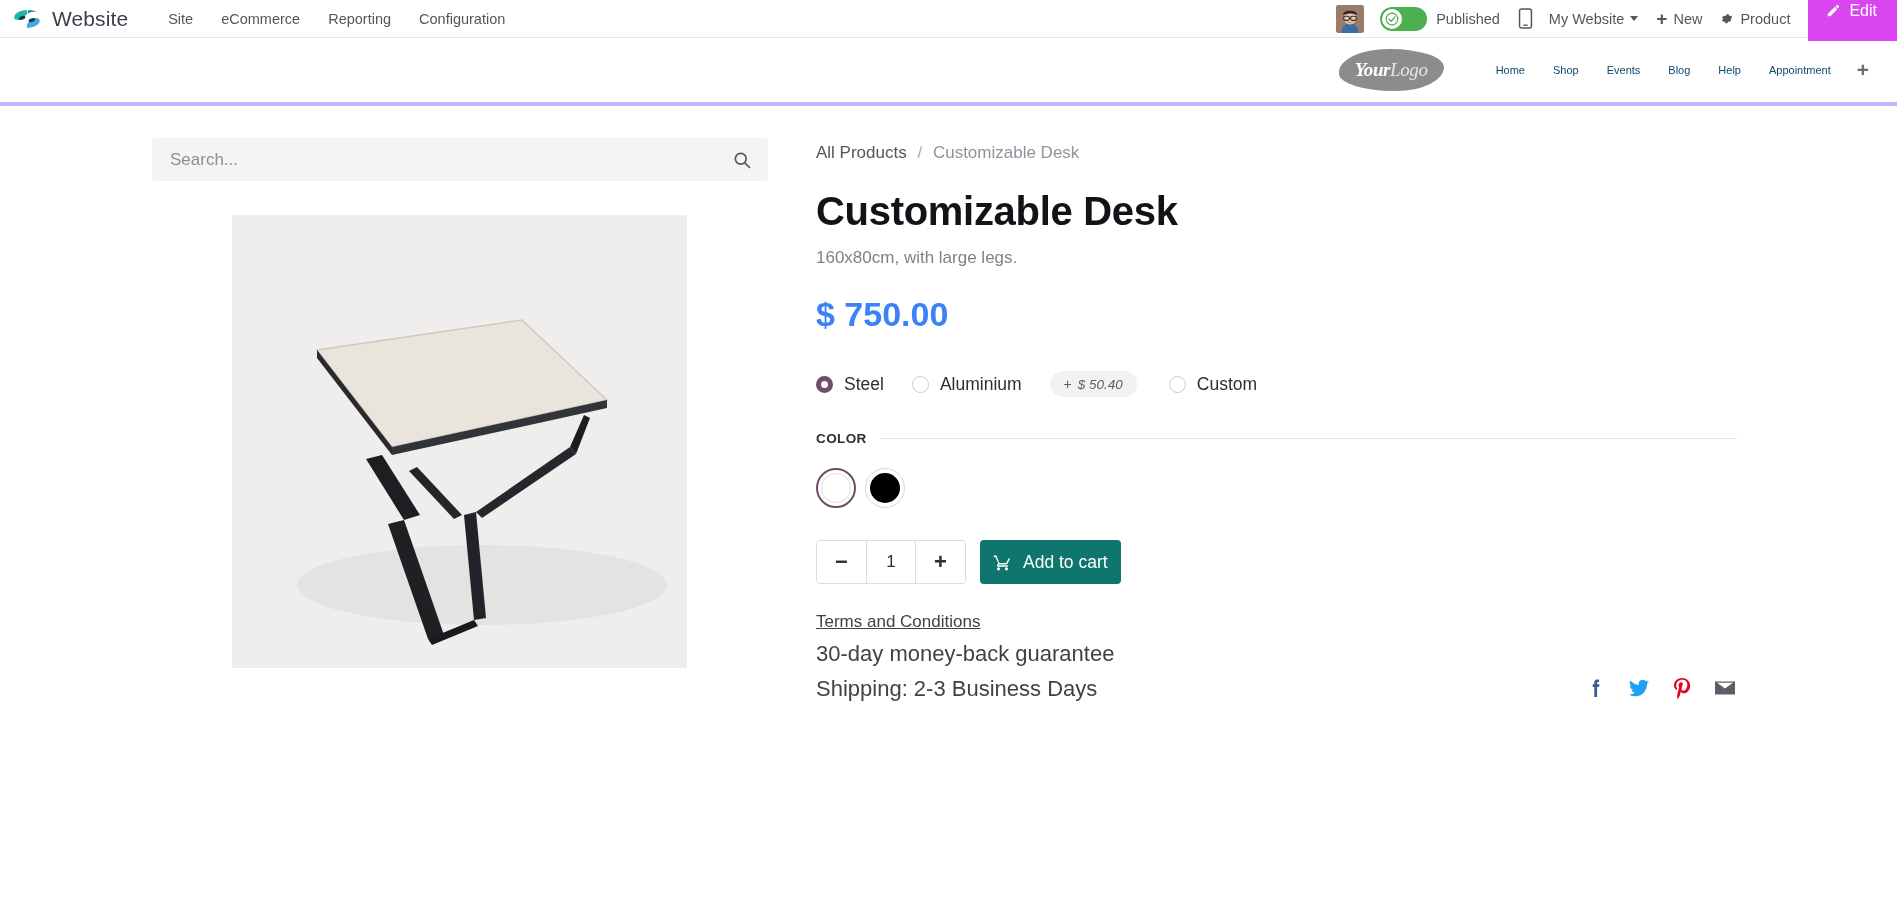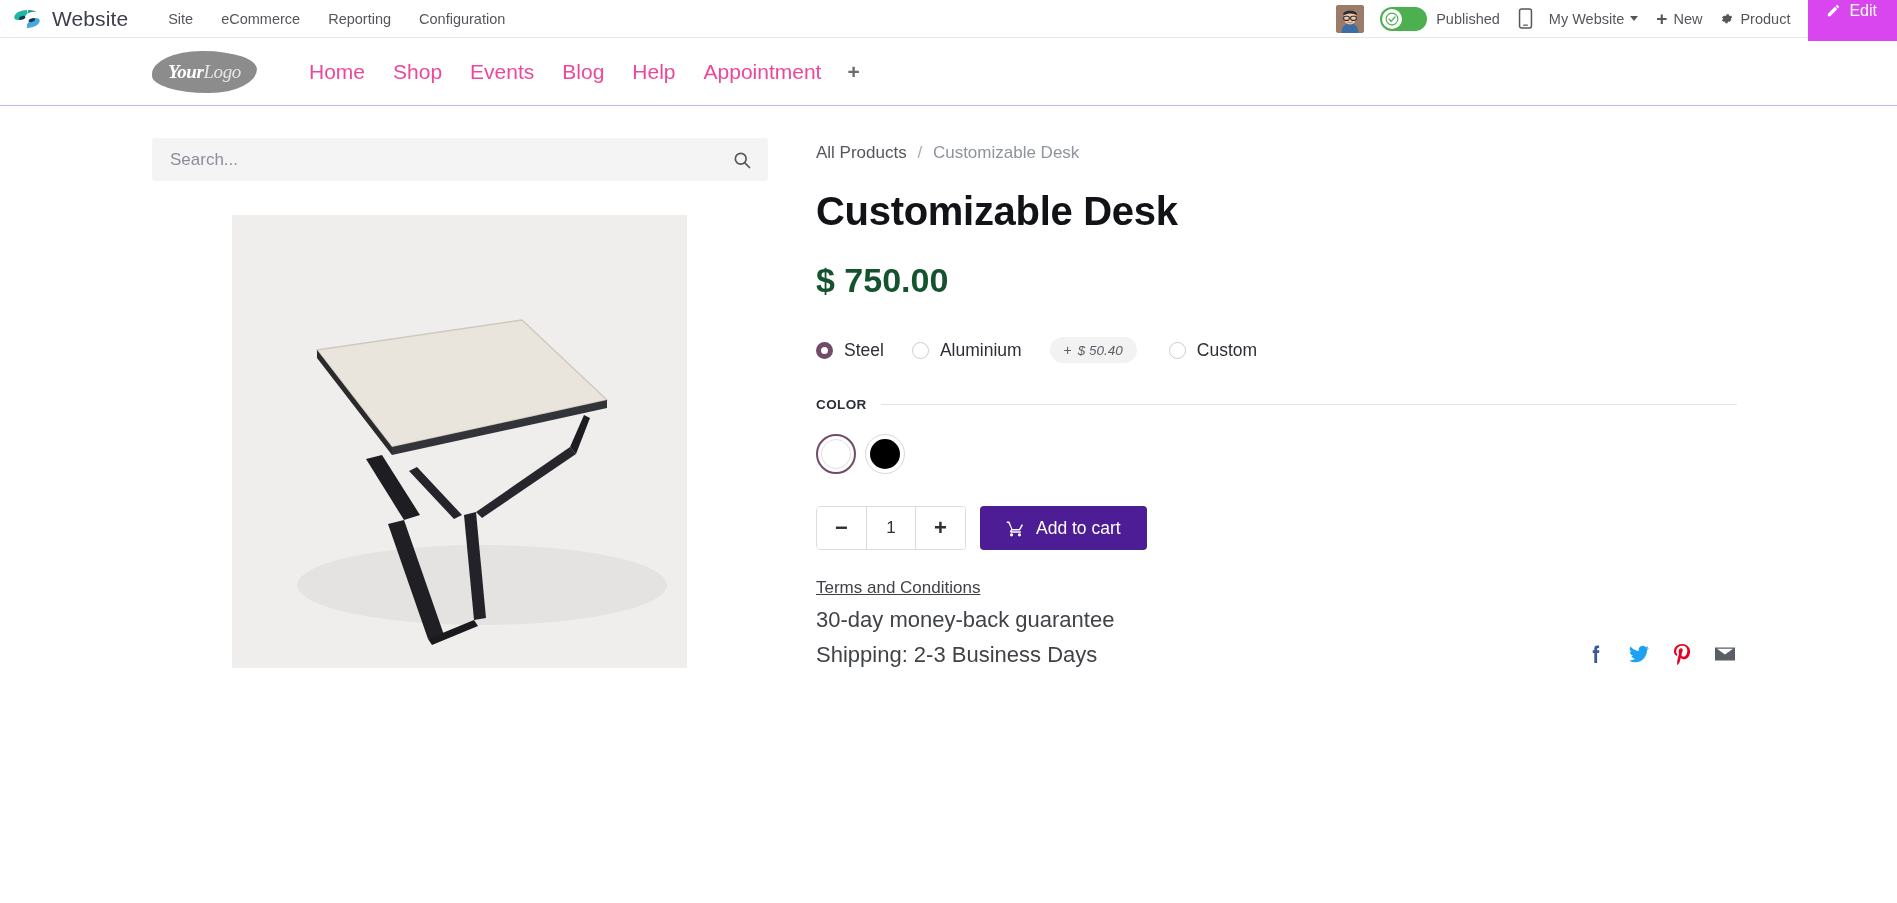--- a/index.html
+++ b/index.html
@@ -74,42 +74,42 @@
   .edit-btn {
     background: #d946ef; color: #ffffff; height: 45px;
     display: flex; align-items: center; gap: 8px;
     padding: 0 20px 16px 18px; font-size: 16px; cursor: pointer;
   }
   .edit-btn svg { width: 15px; height: 15px; }
 
   
   .site-header {
     height: 68px; background: #ffffff; display: flex; align-items: center;
-    padding: 0 16px 0 0; border-bottom: 1px solid #c4b5fd;
+    padding: 0 16px 0 0; border-bottom: 4px solid #c4b5fd; justify-content: flex-end;
   }
   .logo-blob {
     margin-left: 152px; width: 105px; height: 42px; position: relative;
     display: flex; align-items: center; justify-content: center;
   }
   .logo-blob .blob {
     position: absolute; inset: 0;
     background: #8c8c8c;
     border-radius: 48% 52% 46% 54% / 56% 44% 58% 42%;
   }
   .logo-text {
     position: relative; font-size: 19px; font-style: italic;
     font-family: "Liberation Serif", serif; font-weight: 700;
     letter-spacing: -.4px;
   }
   .logo-text .yourtxt { color: #ffffff; }
   .logo-text .logotxt { color: #e6e6e6; font-weight: 400; }
 
   .site-nav { display: flex; align-items: center; margin-left: 38px; gap: 0; }
   .site-nav a {
-    font-size: 21px; color: #ec4899; text-decoration: none;
+    font-size: 11px; color: #0c4a6e; text-decoration: none;
     padding: 8px 14px; white-space: nowrap;
   }
   .nav-plus { color: #6c6c6c; font-size: 21px; font-weight: 700; padding: 0 12px; cursor: pointer; }
 
   .header-right { margin-left: auto; display: flex; align-items: center; padding-right: 20px; }
   .circle-btn {
     width: 44px; height: 44px; border-radius: 50%; background: #f4f4f4;
     display: flex; align-items: center; justify-content: center; cursor: pointer;
     margin-right: 8px; color: #4a4a4a;
   }
@@ -152,21 +152,21 @@
 
   .right-col { flex: 1; padding-left: 48px; padding-right: 160px; }
   .breadcrumb { font-size: 17px; color: #8f949c; padding-top: 5px; }
   .breadcrumb .crumb-link { color: #55565c; text-decoration: none; cursor: pointer; }
   .breadcrumb .sep { margin: 0 6px; color: #a9adb3; }
   .product-title {
     font-size: 40px; font-weight: 700; color: #111317;
     margin-top: 26px; letter-spacing: -.3px;
   }
   .product-subtitle { font-size: 17px; color: #7d828a; margin-top: 14px; }
-  .product-price { font-size: 34px; font-weight: 700; color: #14532d; margin-top: 27px; }
+  .product-price { font-size: 34px; font-weight: 700; color: #3b82f6; margin-top: 27px; }
 
   .attr-section { margin-top: 34px; }
   .attr-head { display: flex; align-items: center; gap: 14px; }
   .attr-label {
     font-size: 13.5px; font-weight: 700; color: #2d2f36;
     letter-spacing: .4px; white-space: nowrap;
   }
   .attr-rule { flex: 1; height: 1px; background: #e2e2e2; }
 
   .radio-row { display: flex; align-items: center; gap: 0; margin-top: 37px; }
@@ -205,22 +205,22 @@
     justify-content: center; cursor: pointer; font-size: 22px; color: #2d2f36;
     background: #fff; font-weight: 600;
   }
   .qty-input {
     width: 50px; height: 100%; border: 0; border-left: 1px solid #dcdcdc;
     border-right: 1px solid #dcdcdc; text-align: center; font-size: 17px;
     color: #2d2f36; outline: none; font-family: "Liberation Sans", sans-serif;
     background: #fff;
   }
   .add-cart-btn {
-    background: #4c1d95; color: #fff; border: 0; border-radius: 4px;
-    height: 44px; padding: 0 26px; font-size: 17.5px; cursor: pointer;
+    background: #0f766e; color: #fff; border: 0; border-radius: 4px;
+    height: 44px; padding: 0 13px; font-size: 17.5px; cursor: pointer;
     display: flex; align-items: center; gap: 11px;
     font-family: "Liberation Sans", sans-serif;
   }
   .add-cart-btn svg { width: 19px; height: 19px; }
 
   .footer-block { margin-top: 28px; display: flex; align-items: flex-end; }
   .footer-text-col { flex: 1; }
   .terms-link {
     font-size: 17px; color: #3f4247; text-decoration: underline;
     cursor: pointer; display: inline-block;
@@ -369,20 +369,21 @@
 
   <div class="right-col">
 
     <div class="breadcrumb">
       <a class="crumb-link">All Products</a>
       <span class="sep">/</span>
       <span>Customizable Desk</span>
     </div>
 
     <h1 class="product-title">Customizable Desk</h1>
+    <div class="product-subtitle">160x80cm, with large legs.</div>
     <div class="product-price">$ 750.00</div>
 
     <div class="attr-section">
       <div class="radio-row">
 
         <label class="radio-opt">
           <span class="radio checked"></span>
           <span class="radio-text">Steel</span>
         </label>
 

